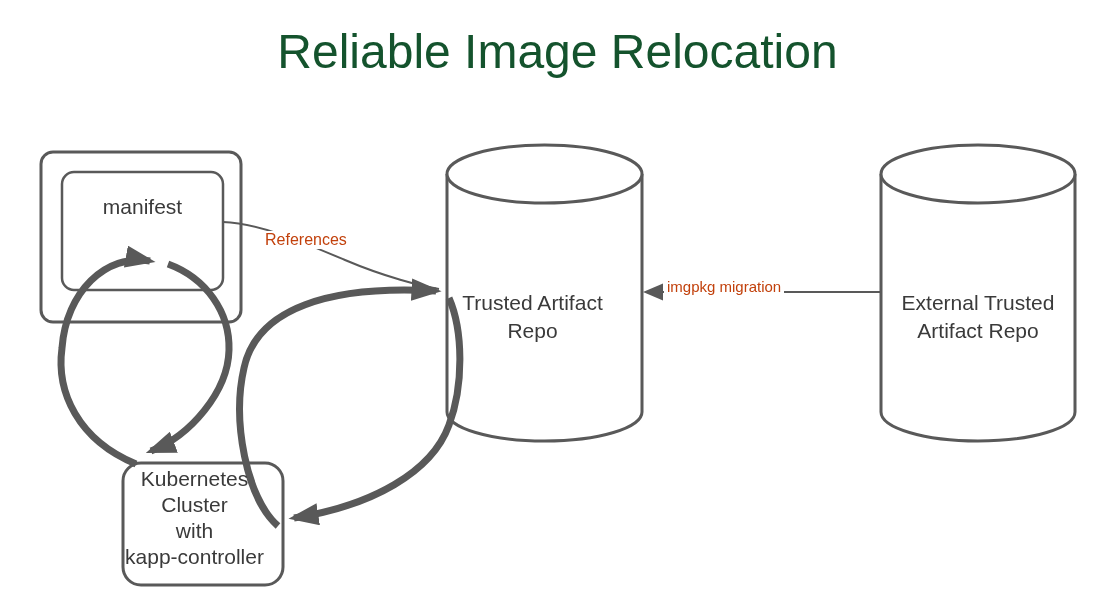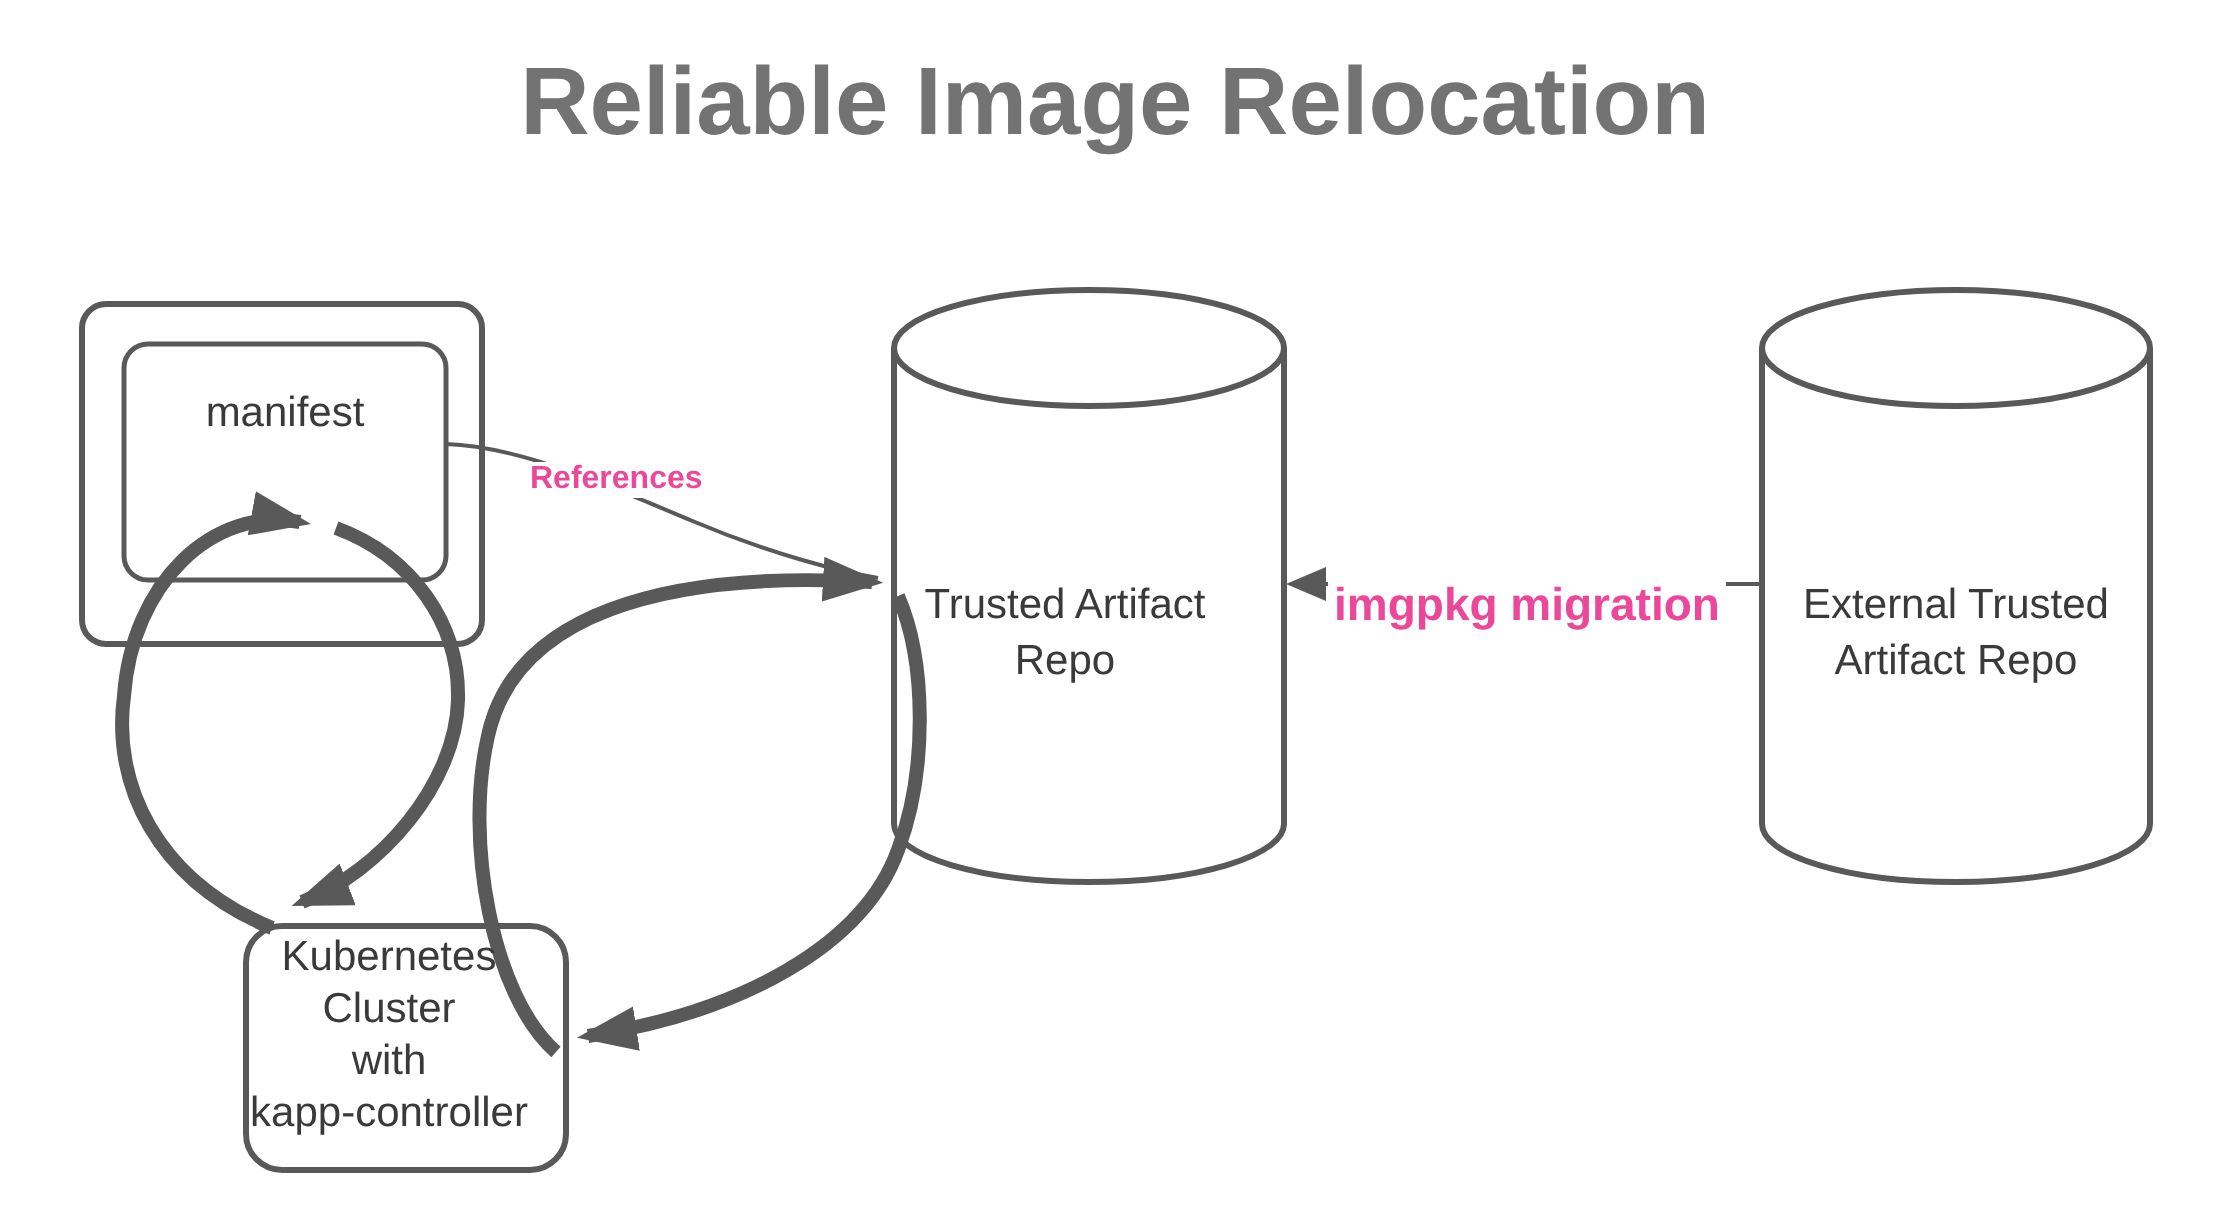--- a/index.html
+++ b/index.html
@@ -13,45 +13,44 @@
     color: #3a3a3a;
   }
   .canvas svg { position: absolute; left: 0; top: 0; }
   .diagram-title {
     position: absolute;
     left: 0; top: 26px;
     width: 1115px;
     text-align: center;
     font-size: 48px;
     line-height: 1.1;
-    color: #737373;
+    color: #14532d;
     letter-spacing: 0px;
-    font-weight: bold;
   }
   .node-label {
     position: absolute;
     text-align: center;
     white-space: pre-line;
     font-size: 21px;
     color: #3a3a3a;
   }
   .label-manifest   { left: 62px;  top: 175px; width: 161px; margin-top: 20px; }
   .label-trusted    { left: 435px; top: 289px; width: 195px; line-height: 28px; }
   .label-external   { left: 881px; top: 289px; width: 194px; line-height: 28px; }
   .label-k8s        { left: 123px; top: 466px; width: 143px; line-height: 26px; }
   .edge-label {
     position: absolute;
     background: #ffffff;
-    font-weight: bold;
-    color: #ec4899;
+    font-weight: normal;
+    color: #c2410c;
     padding: 0 3px;
     white-space: nowrap;
   }
   .label-references { left: 262px; top: 231px; font-size: 16px; }
-  .label-imgpkg     { left: 664px; top: 289px; font-size: 23px; }
+  .label-imgpkg     { left: 664px; top: 278px; font-size: 15px; }
 </style>
 </head>
 <body>
 
 <div class="canvas">
 
   <svg width="1115" height="610" viewBox="0 0 1115 610">
     <defs>
       <marker id="arrowThick" markerUnits="strokeWidth" markerWidth="4.6" markerHeight="3.2" refX="3.5" refY="1.6" orient="auto">
         <path d="M0,0 L4.3,1.6 L0,3.2 Z" fill="#595959"></path>

